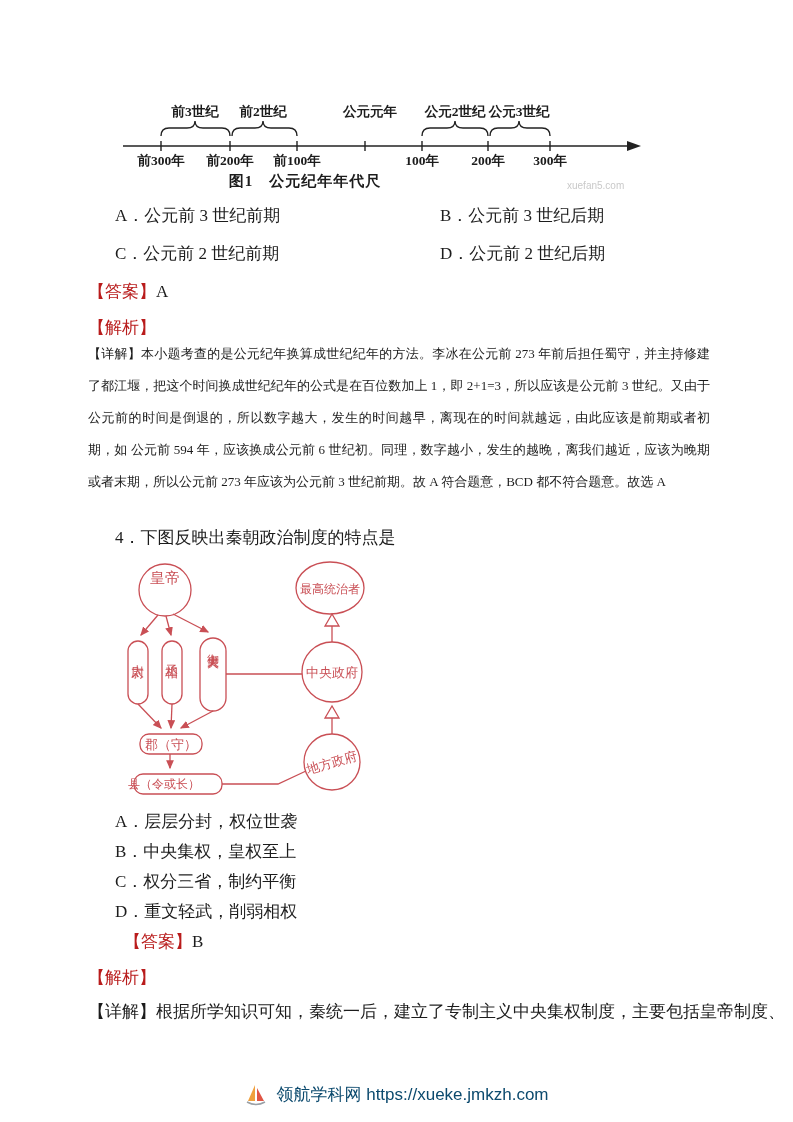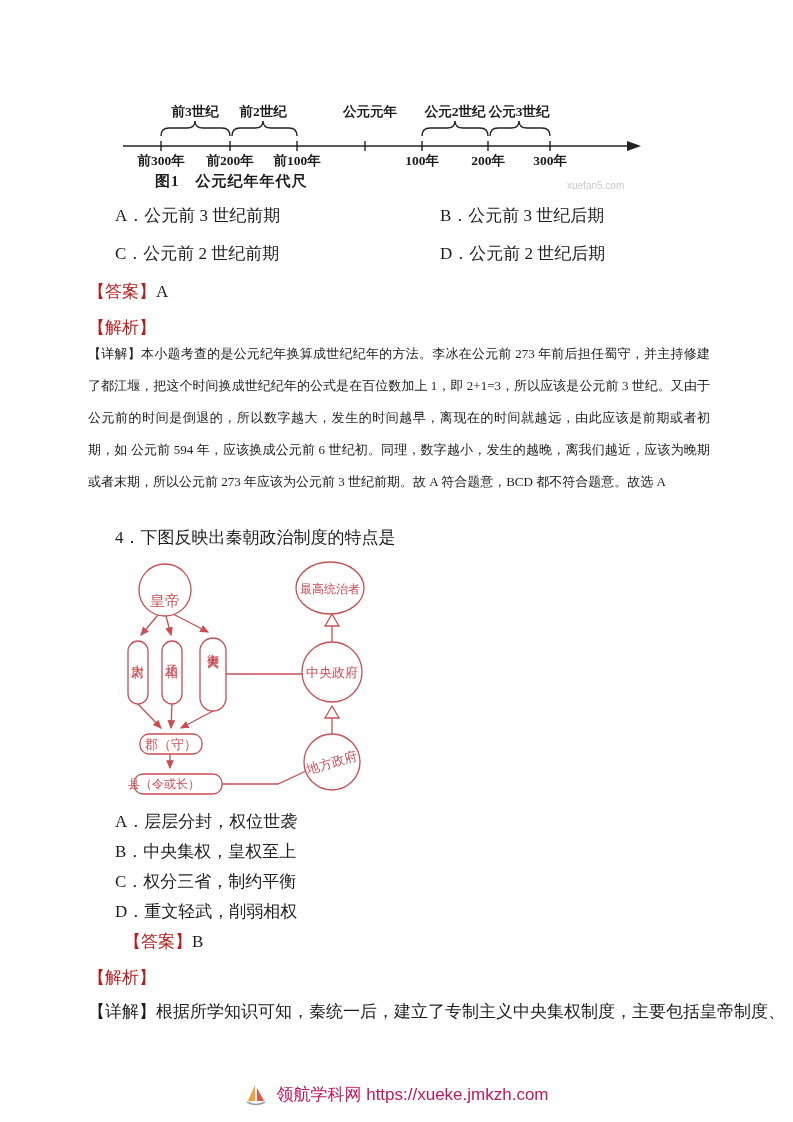--- a/index.html
+++ b/index.html
@@ -24,21 +24,21 @@
     writing-mode:vertical-rl;
     text-orientation:upright;
     color:#c94f55;
     letter-spacing:1px;
     line-height:1;
   }
   .dlabel { position:absolute; color:#c94f55; text-align:center; line-height:1.1; }
   .footer {
     position:absolute; top:1082px; left:0; width:793px;
     display:flex; justify-content:center; align-items:center; gap:8px;
-    color:#be185d; font-size:17px;
+    color:#0c4a6e; font-size:17px;
     font-family:"Liberation Sans","DejaVu Sans",sans-serif;
   }
 </style>
 </head>
 <body>
 
 <div class="abs" style="left:115px; top:100px; width:540px; height:96px;">
   <svg width="540" height="70" viewBox="0 0 540 70">
     <g stroke="#222222" fill="none" stroke-width="1.4">
       <path d="M46,36 Q46,28 54,28 L72,28 Q80,28 80,21 Q80,28 88,28 L107,28 Q115,28 115,36"></path>
@@ -60,21 +60,21 @@
     <text class="fig1-text" x="255" y="16" text-anchor="middle" font-size="13.5">公元元年</text>
     <text class="fig1-text" x="340" y="16" text-anchor="middle" font-size="13.5">公元2世纪</text>
     <text class="fig1-text" x="404" y="16" text-anchor="middle" font-size="13.5">公元3世纪</text>
     <text class="fig1-text" x="46" y="65" text-anchor="middle" font-size="13.5">前300年</text>
     <text class="fig1-text" x="115" y="65" text-anchor="middle" font-size="13.5">前200年</text>
     <text class="fig1-text" x="182" y="65" text-anchor="middle" font-size="13.5">前100年</text>
     <text class="fig1-text" x="307" y="65" text-anchor="middle" font-size="13.5">100年</text>
     <text class="fig1-text" x="373" y="65" text-anchor="middle" font-size="13.5">200年</text>
     <text class="fig1-text" x="435" y="65" text-anchor="middle" font-size="13.5">300年</text>
   </svg>
-  <div class="abs fig-caption" style="left:40px; top:72px; width:300px; font-family:Liberation Serif, serif;">图1　公元纪年年代尺</div>
+  <div class="abs fig-caption" style="left:40px; top:72px; width:300px; text-align:center;font-family:Liberation Serif, serif;">图1　公元纪年年代尺</div>
   <div class="abs watermark" style="left:424px; top:80px;margin-left:28px;">xuefan5.com</div>
 </div>
 
 <div class="abs text" style="left:115px; top:206px;">A．公元前 3 世纪前期</div>
 <div class="abs text" style="left:440px; top:206px;">B．公元前 3 世纪后期</div>
 <div class="abs text" style="left:115px; top:244px;">C．公元前 2 世纪前期</div>
 <div class="abs text" style="left:440px; top:244px;">D．公元前 2 世纪后期</div>
 
 <div class="abs text" style="left:88px; top:282px;"><span class="tag">【答案】</span><span>A</span></div>
 <div class="abs text tag" style="left:88px; top:318px;">【解析】</div>
@@ -112,21 +112,21 @@
 
       <path d="M116,118 L192,118"></path>
       <path d="M112,228 L168,228 L196,215"></path>
 
       <line x1="222" y1="86" x2="222" y2="70"></line>
       <polygon points="222,58 215,70 229,70" fill="#ffffff"></polygon>
       <line x1="222" y1="178" x2="222" y2="162"></line>
       <polygon points="222,150 215,162 229,162" fill="#ffffff"></polygon>
     </g>
   </svg>
-  <div class="dlabel" style="left:30px; top:37px; width:50px; font-size:15px;">皇帝</div>
+  <div class="dlabel" style="left:30px; top:14px; width:50px; font-size:15px;">皇帝</div>
   <div class="dlabel" style="left:186px; top:27px; width:68px; font-size:12px;">最高统治者</div>
   <div class="vlabel" style="left:21px; top:98px; font-size:13px;">太尉</div>
   <div class="vlabel" style="left:55px; top:98px; font-size:13px;">丞相</div>
   <div class="vlabel" style="left:97px; top:88px; font-size:12px;">御史大夫</div>
   <div class="dlabel" style="left:192px; top:110px; width:60px; font-size:13px;">中央政府</div>
   <div class="dlabel" style="left:31px; top:182px; width:60px; font-size:13px;">郡（守）</div>
   <div class="dlabel" style="left:16px; top:222px; width:76px; font-size:12px;">县（令或长）</div>
   <div class="dlabel" style="left:192px; top:200px; width:60px; font-size:13px; transform:rotate(-16deg);">地方政府</div>
 </div>
 

